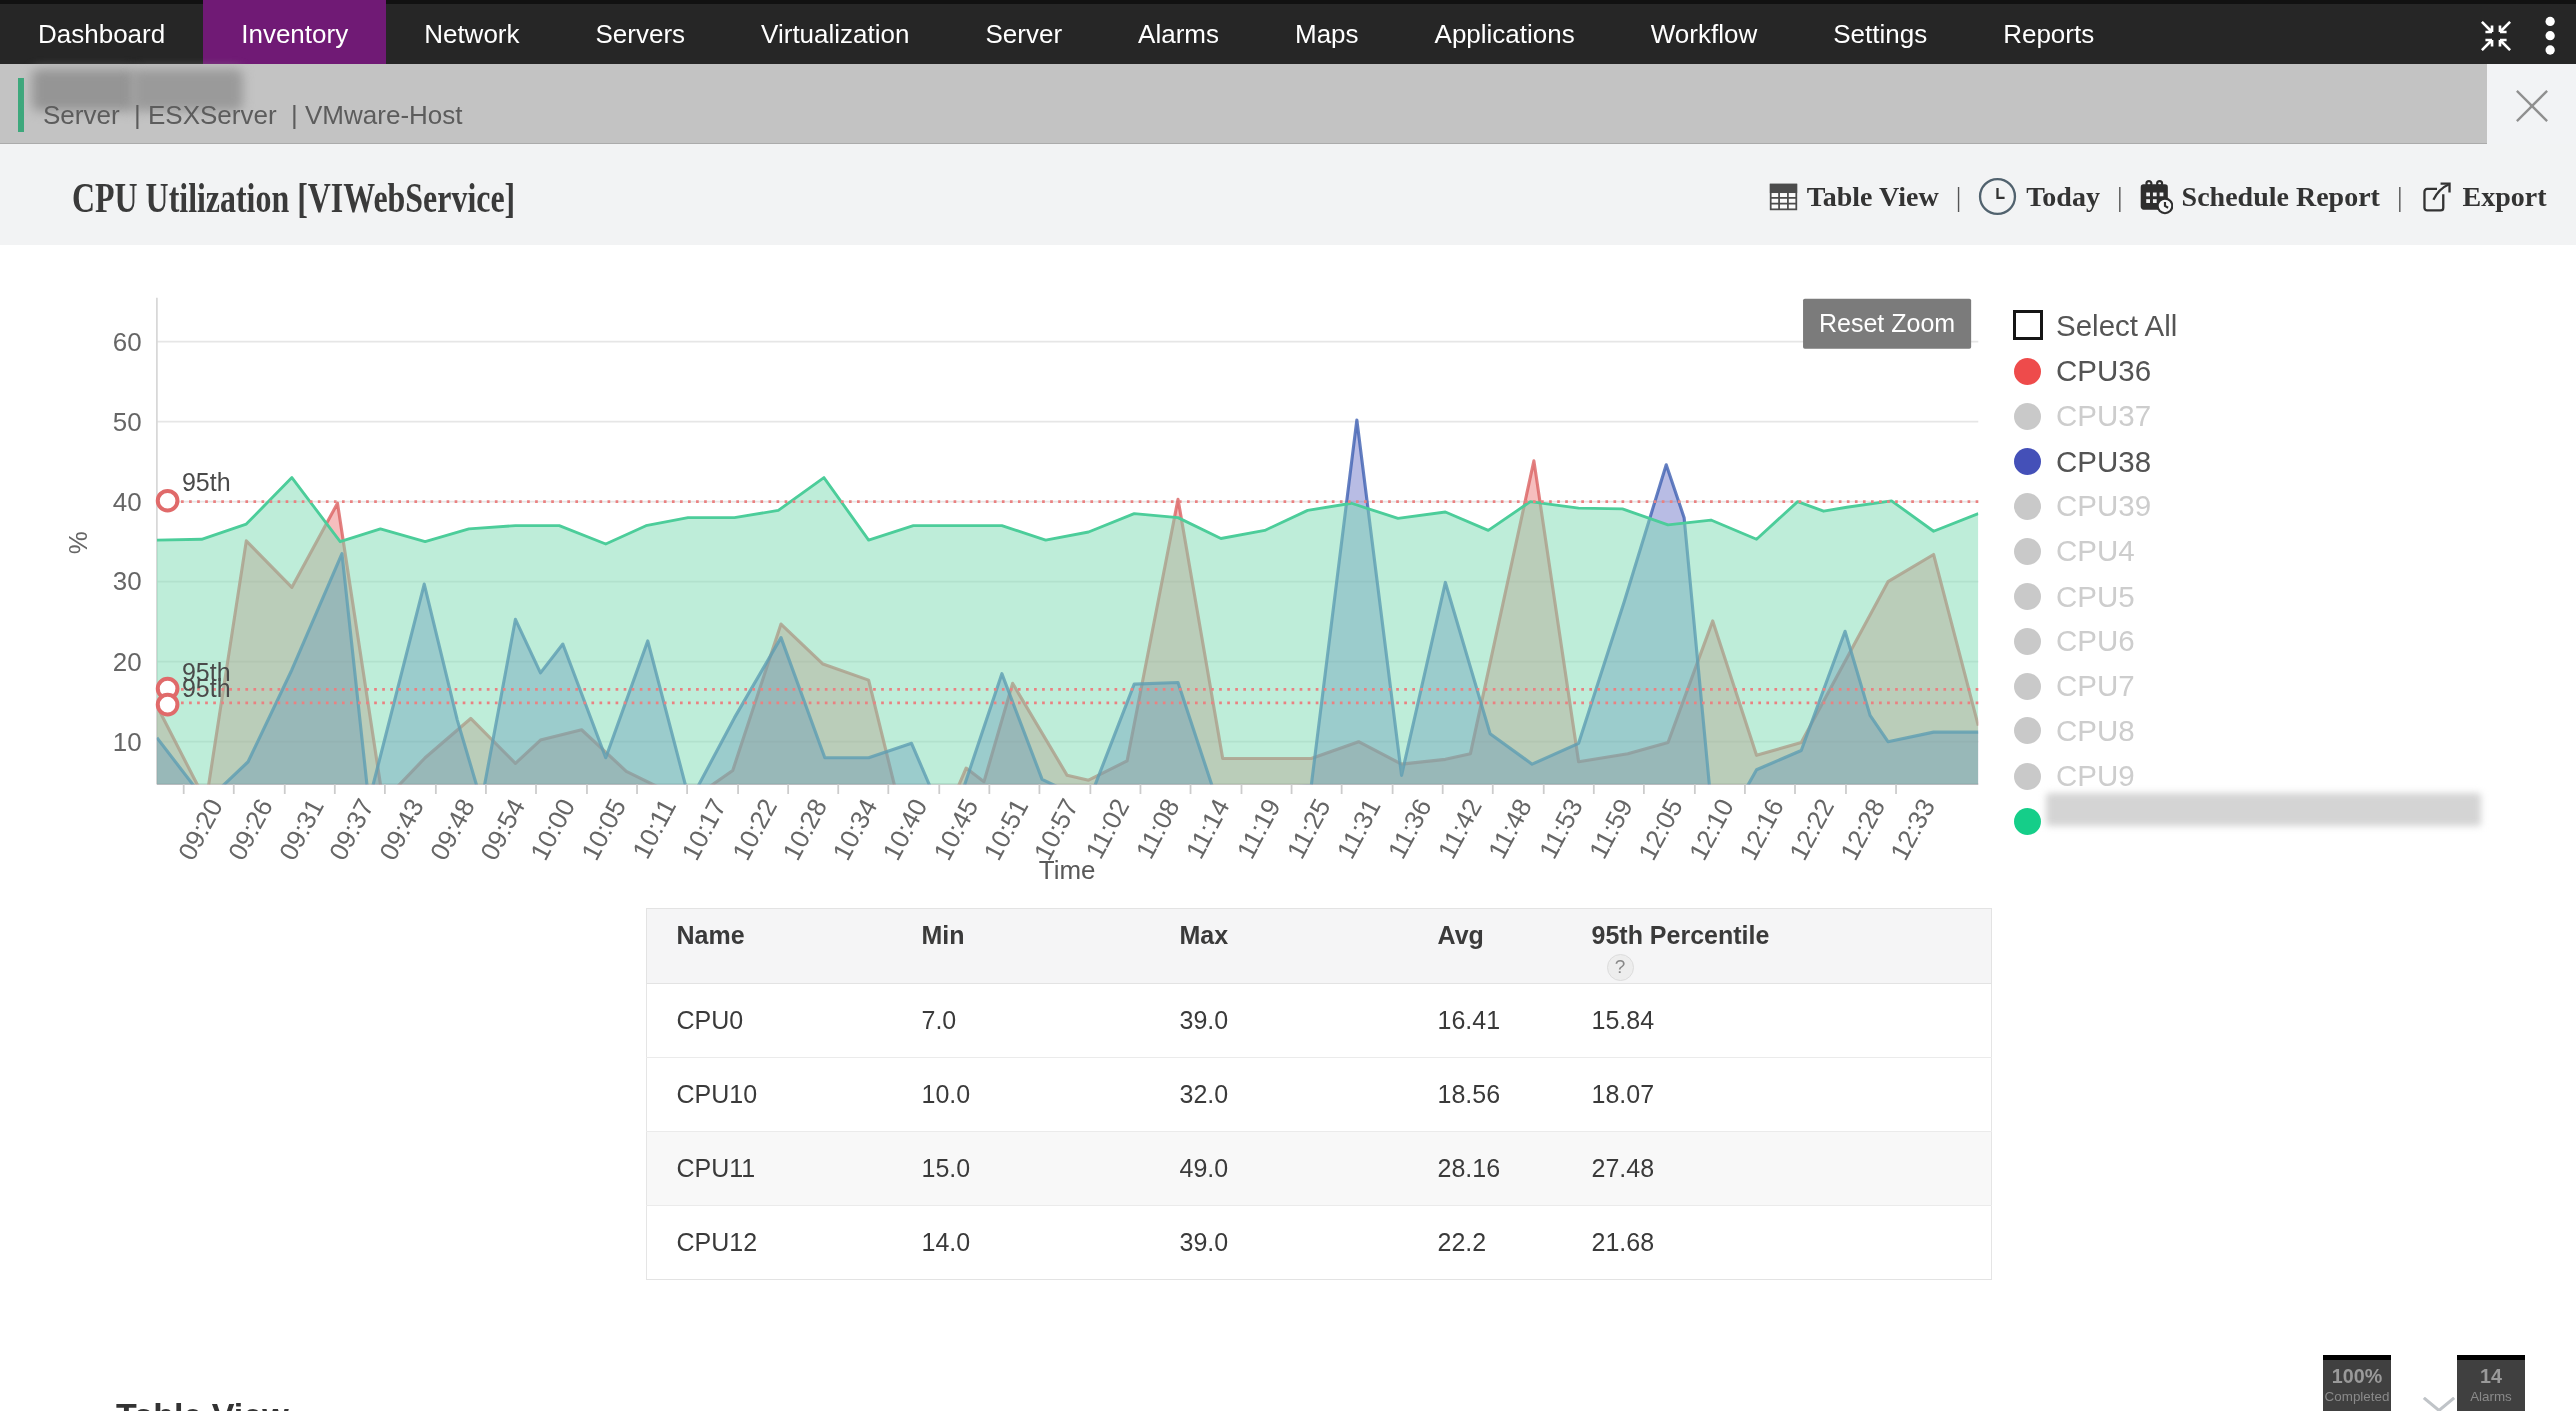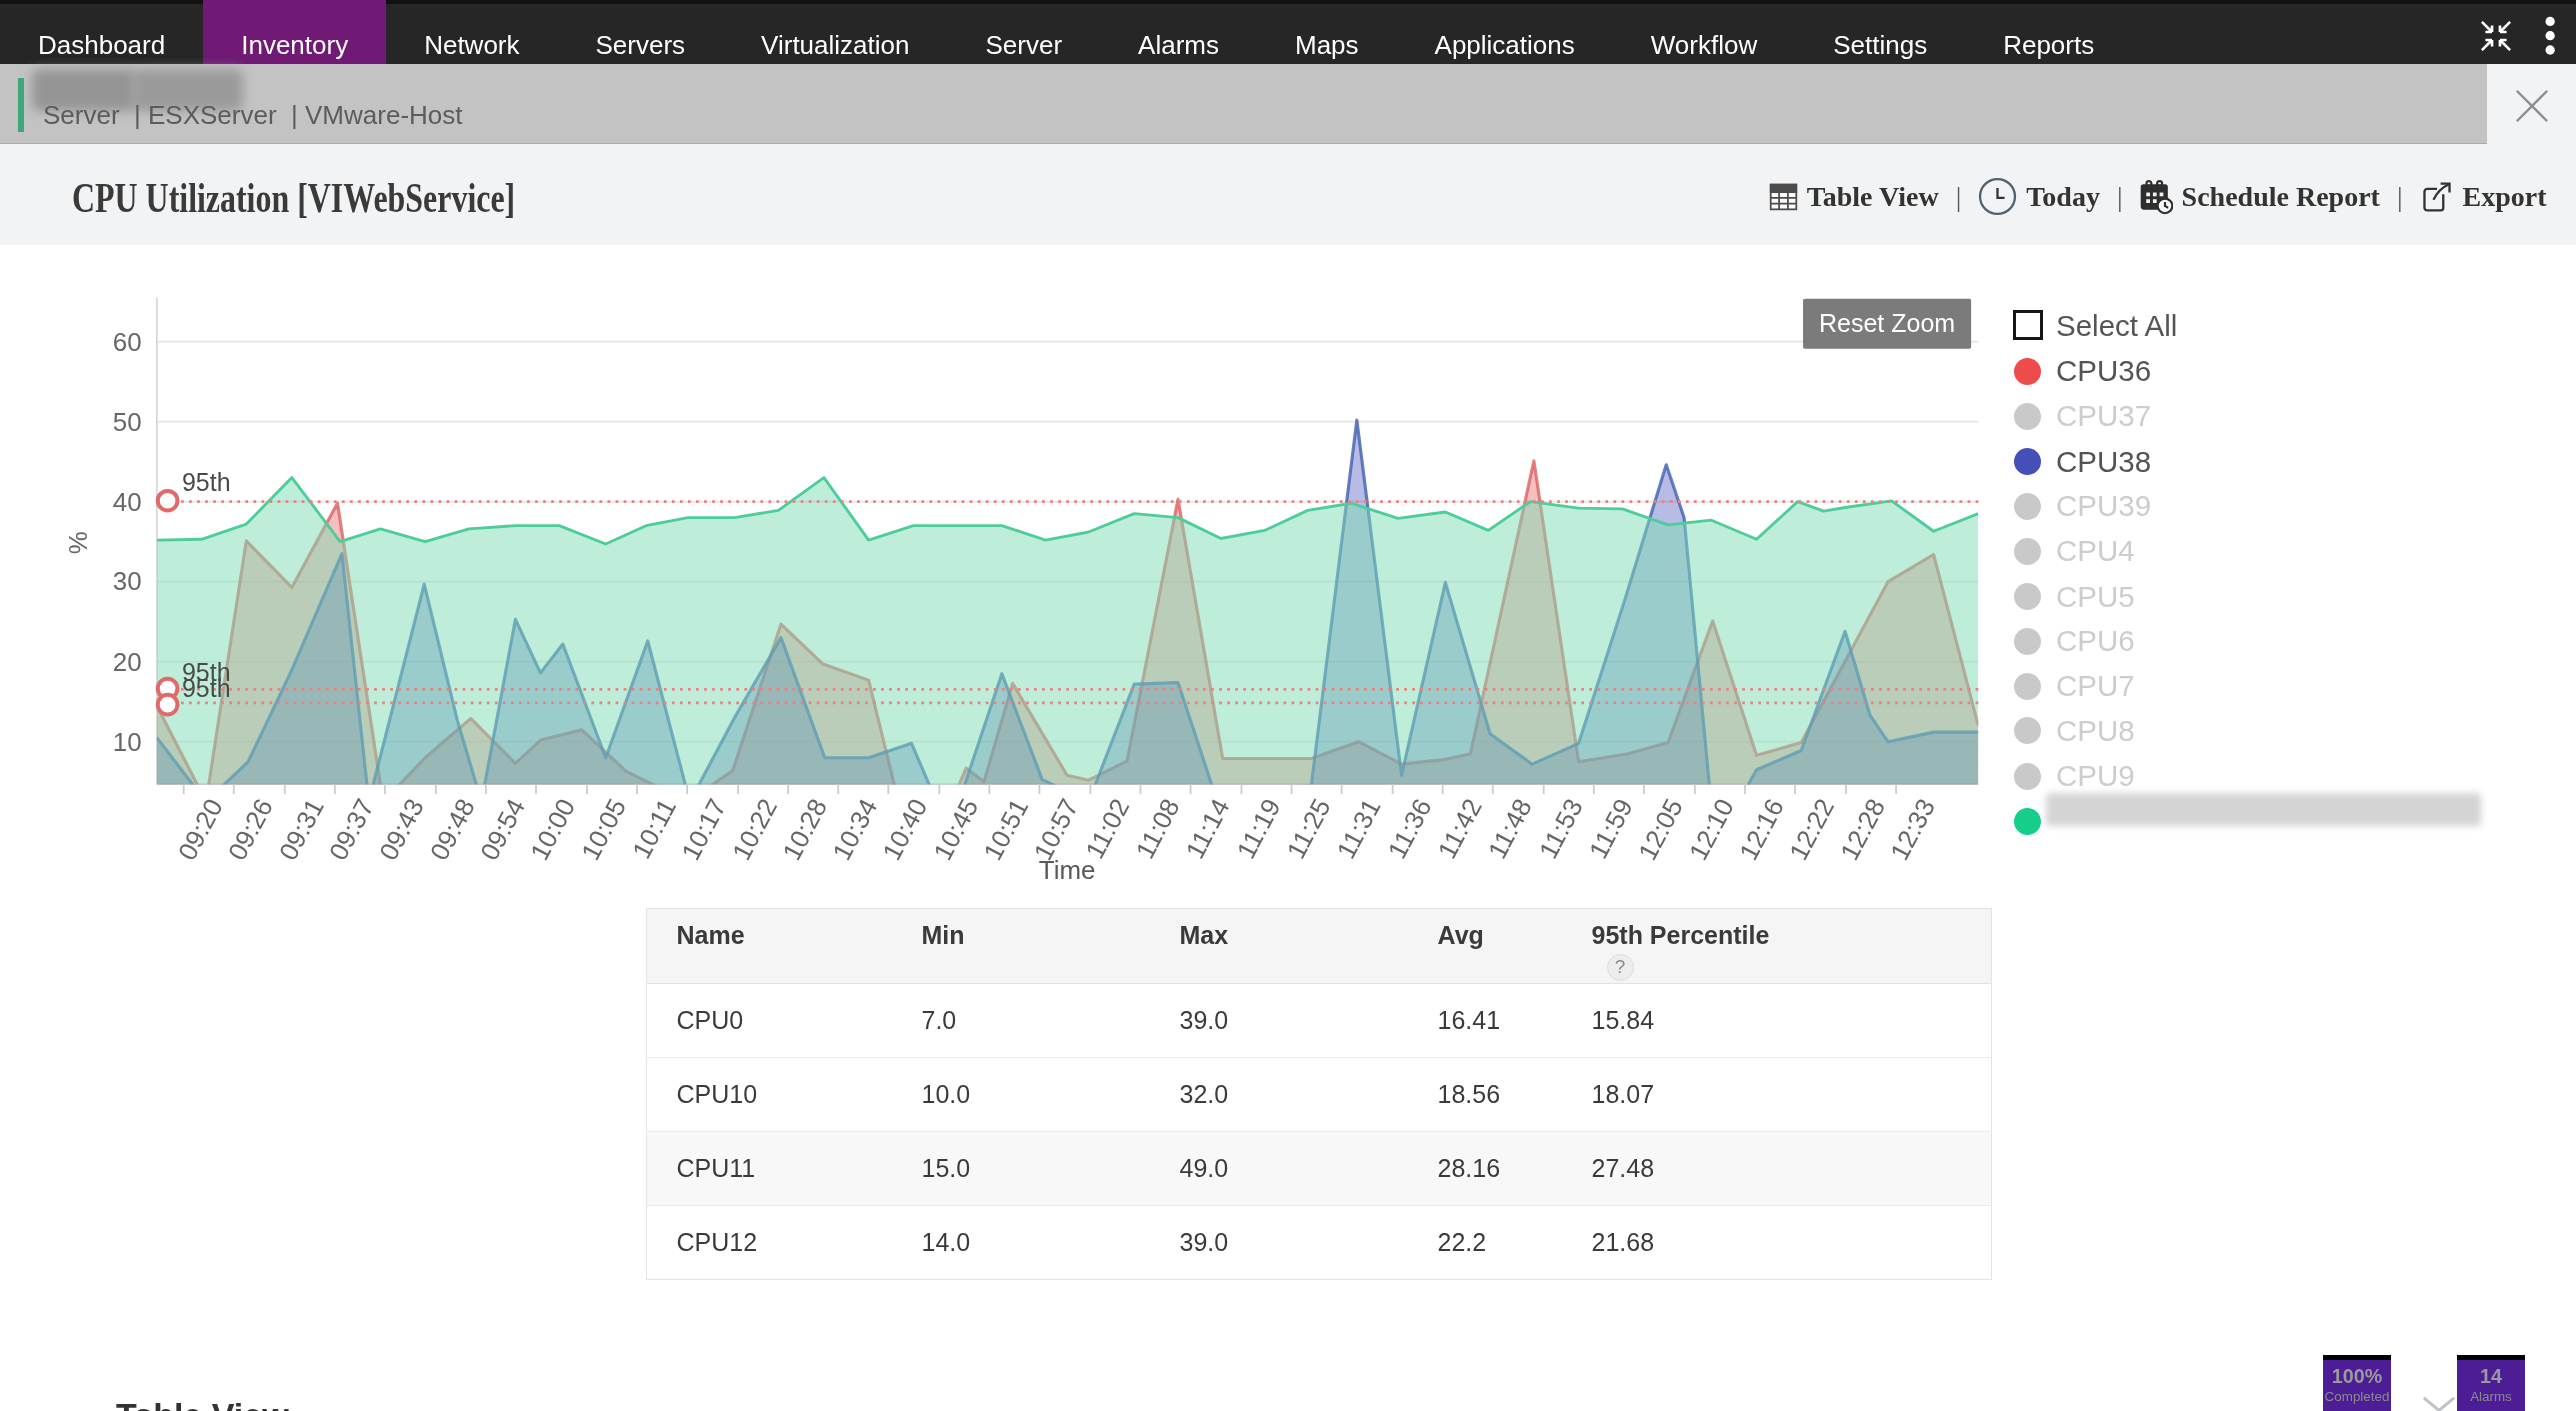--- a/index.html
+++ b/index.html
@@ -2,21 +2,21 @@
 <html style="font-size:14.3px"><head><meta charset="utf-8">
 <style>
 * { margin:0; padding:0; box-sizing:border-box; }
 html,body { width:2576px; height:1411px; background:#fff; overflow:hidden;
   font-family:"Liberation Sans",sans-serif; }
 .abs { position:absolute; }
 
 
 #nav { position:absolute; left:0; top:0; width:2576px; height:64px; background:#262626;
   border-top:4.5px solid #111; display:flex; align-items:center; }
-.nav-item { color:#fff; font-size:26px; padding:11px 38px; height:60px; line-height:60px; }
+.nav-item { color:#fff; font-size:26px; padding:0 38px; height:60px; line-height:60px; }
 .nav-act { background:#701a75; margin-top:-4.5px; height:64px; line-height:69px; }
 
 
 #gbar { position:absolute; left:0; top:64px; width:2487px; height:80px; background:#c3c3c3;
   border-bottom:1.8px solid #ababab; }
 #gbar .accent { position:absolute; left:18px; top:14.3px; width:6.3px; height:54px; background:#3da87c; }
 #gbar .blob { position:absolute; left:32px; top:5.4px; width:104px; height:42px; background:#959595;
   filter:blur(5.4px); border-radius:7.2px; }
 #gbar .blob2 { position:absolute; left:132px; top:5.4px; width:111px; height:42px; background:#9a9a9a;
   filter:blur(5.4px); border-radius:7.2px; }
@@ -57,21 +57,21 @@
 #dtable th:first-child, #dtable td:first-child { padding-left:29.5px; width:275px; }
 #dtable th:nth-child(2), #dtable td:nth-child(2) { width:258px; }
 #dtable th:nth-child(3), #dtable td:nth-child(3) { width:258px; }
 #dtable th:nth-child(4), #dtable td:nth-child(4) { width:154px; }
 .qmark { display:inline-block; margin-top:3.6px; margin-left:15px; width:27px; height:27px; border-radius:50%;
   background:#ededed; border:1.8px solid #dcdcdc; font-size:19px; color:#888; text-align:center;
   line-height:23px; font-weight:normal; }
 
 #tview { position:absolute; left:116px; top:1396px; font-size:34px; font-weight:bold; color:#333; line-height:1.15; }
 
-.badge { position:absolute; top:1355px; width:68px; height:56px; background:#4c1d95;
+.badge { position:absolute; top:1355px; width:68px; height:56px; background:#404040;
   border-top:5.4px solid #000; text-align:center; color:#9a9a9a; }
 .badge .b1 { font-size:19.7px; font-weight:bold; margin-top:5.4px; }
 .badge .b2 { font-size:13.4px; margin-top:0.9px; color:#8a8a8a; }
 </style></head>
 <body>
 
 <svg class="chart" width="2576" height="1411" viewBox="0 0 2880 1578">
 <defs>
  <clipPath id="plotclip">
         <rect x="175" y="333" width="2037" height="544"></rect>

